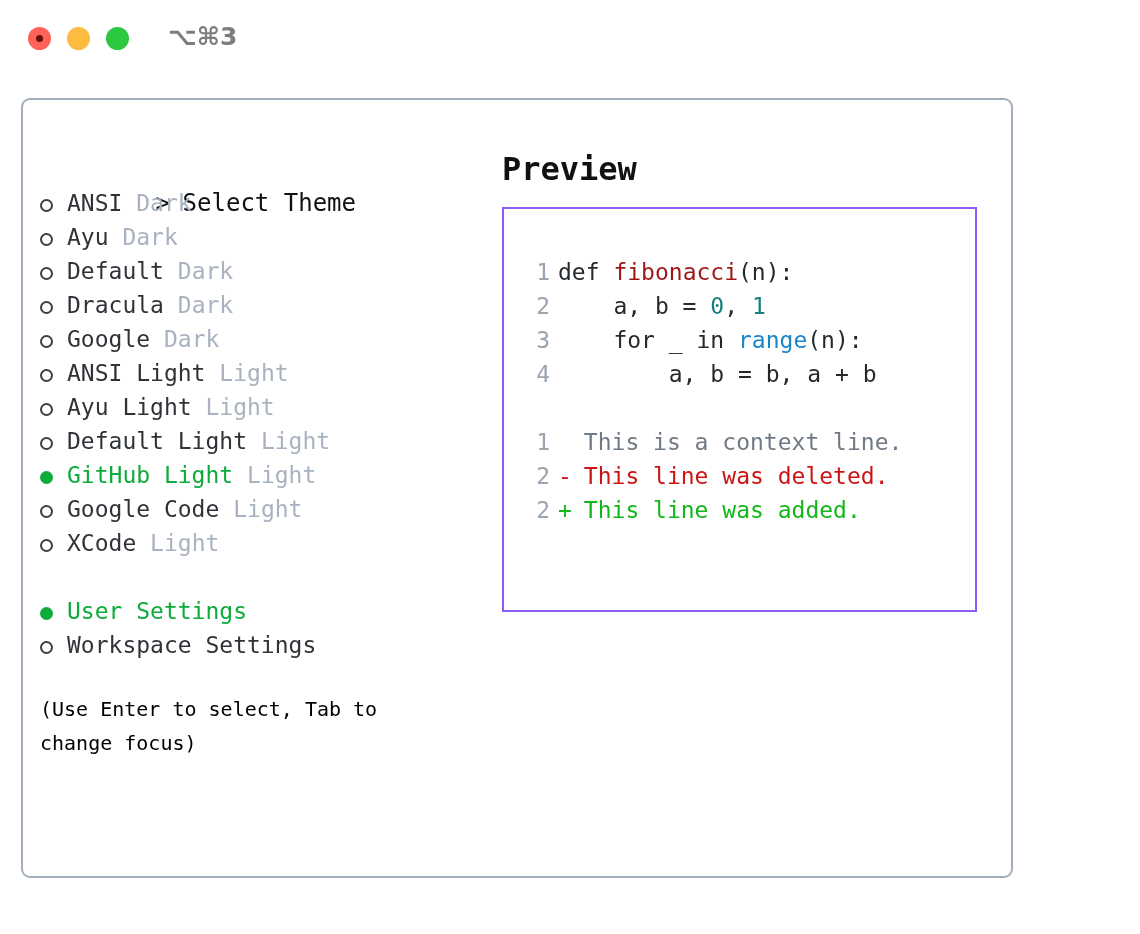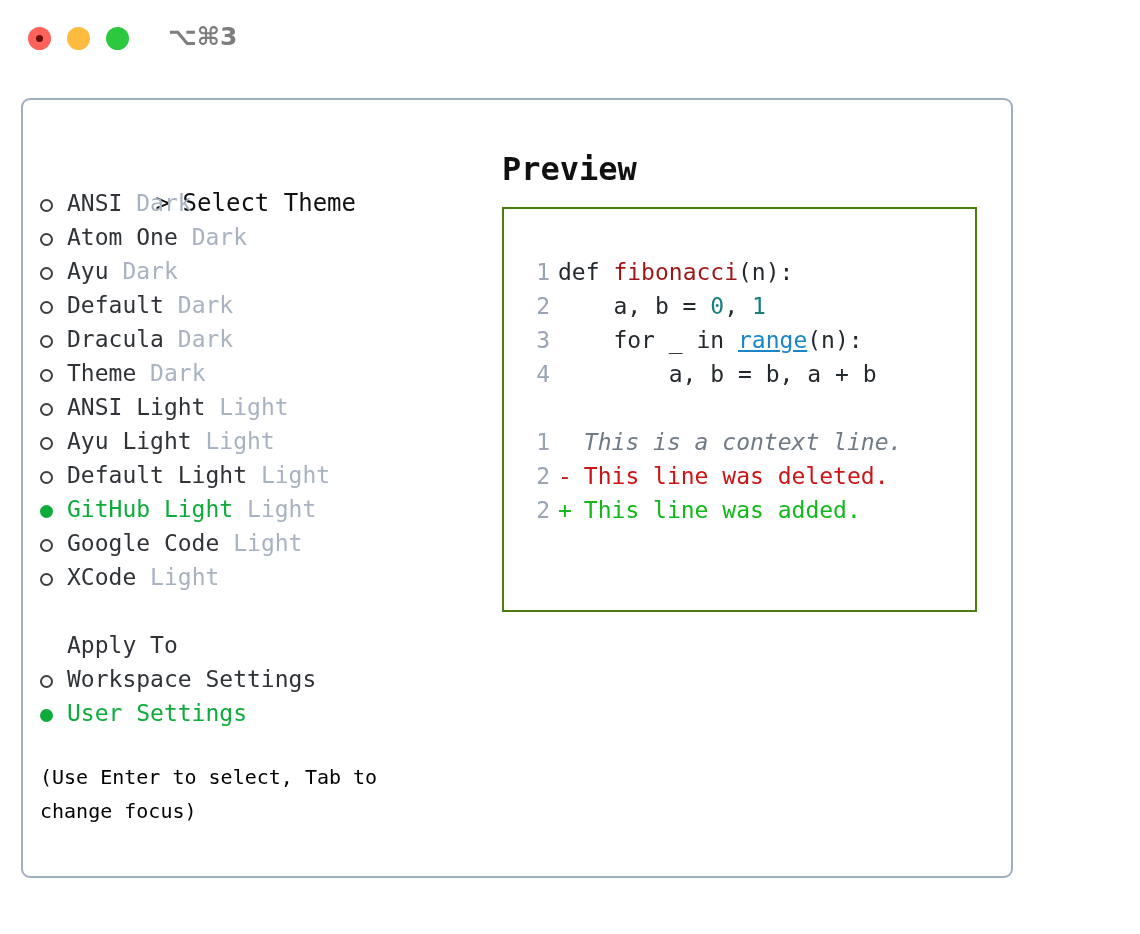--- a/index.html
+++ b/index.html
@@ -162,21 +162,21 @@
     font-size: 32px;
     font-weight: bold;
     color: #111111;
     height: 34px;
     line-height: 34px;
   }
   #preview-box {
     margin-top: 21px;
     width: 475px;
     height: 405px;
-    border: 2px solid #4d7c0f;
+    border: 2px solid #8b5cf6;
     box-sizing: border-box;
     background: #ffffff;
     position: relative;
   }
   #code-area {
     position: absolute;
     left: 16px;
     top: 46px;
     right: 6px;
   }
@@ -190,24 +190,24 @@
   .lineno {
     display: inline-block;
     width: 30px;
     text-align: right;
     color: #9aa4b2;
     margin-right: 8px;
   }
   .kw       { color: #24292e; }
   .fn       { color: #9e1515; }
   .num      { color: #15807f; }
-  .builtin  { color: #1a85c7; text-decoration: underline; }
+  .builtin  { color: #1a85c7; }
   .plain    { color: #24292e; }
 
-  .diff-ctx  { color: #707a85; font-style: italic; }
+  .diff-ctx  { color: #707a85; }
   .diff-del  { color: #cc1414; }
   .diff-add  { color: #12b81a; }
   .diff-mark { display: inline-block; width: 12px; }
 </style>
 </head>
 <body>
 
 <div id="window">
 
   <div id="titlebar">
@@ -221,40 +221,38 @@
   <div id="panel">
 
     <div id="left-col">
 
       <div class="section-head">
         <span class="caret">&gt;</span><span>Select Theme</span>
       </div>
 
       <div id="theme-list">
           <div class="opt-row"><span class="marker"><span class="ring"></span></span><span class="opt-label">ANSI</span><span> </span><span class="opt-tag">Dark</span></div>
-          <div class="opt-row"><span class="marker"><span class="ring"></span></span><span class="opt-label">Atom One</span><span> </span><span class="opt-tag">Dark</span></div>
           <div class="opt-row"><span class="marker"><span class="ring"></span></span><span class="opt-label">Ayu</span><span> </span><span class="opt-tag">Dark</span></div>
           <div class="opt-row"><span class="marker"><span class="ring"></span></span><span class="opt-label">Default</span><span> </span><span class="opt-tag">Dark</span></div>
           <div class="opt-row"><span class="marker"><span class="ring"></span></span><span class="opt-label">Dracula</span><span> </span><span class="opt-tag">Dark</span></div>
-          <div class="opt-row"><span class="marker"><span class="ring"></span></span><span class="opt-label">Theme</span><span> </span><span class="opt-tag">Dark</span></div>
+          <div class="opt-row"><span class="marker"><span class="ring"></span></span><span class="opt-label">Google</span><span> </span><span class="opt-tag">Dark</span></div>
           <div class="opt-row"><span class="marker"><span class="ring"></span></span><span class="opt-label">ANSI Light</span><span> </span><span class="opt-tag">Light</span></div>
           <div class="opt-row"><span class="marker"><span class="ring"></span></span><span class="opt-label">Ayu Light</span><span> </span><span class="opt-tag">Light</span></div>
           <div class="opt-row"><span class="marker"><span class="ring"></span></span><span class="opt-label">Default Light</span><span> </span><span class="opt-tag">Light</span></div>
           <div class="opt-row selected"><span class="marker"><span class="dot"></span></span><span class="opt-label">GitHub Light</span><span> </span><span class="opt-tag">Light</span></div>
           <div class="opt-row"><span class="marker"><span class="ring"></span></span><span class="opt-label">Google Code</span><span> </span><span class="opt-tag">Light</span></div>
           <div class="opt-row"><span class="marker"><span class="ring"></span></span><span class="opt-label">XCode</span><span> </span><span class="opt-tag">Light</span></div>
         </div>
 
       <div class="spacer-34"></div>
 
-      <div id="applyto-head">Apply To</div>
 
       <div id="applyto-list">
+          <div class="opt-row selected"><span class="marker"><span class="dot"></span></span><span class="opt-label">User Settings</span></div>
           <div class="opt-row"><span class="marker"><span class="ring"></span></span><span class="opt-label">Workspace Settings</span></div>
-          <div class="opt-row selected"><span class="marker"><span class="dot"></span></span><span class="opt-label">User Settings</span></div>
         </div>
 
       <div class="spacer-30"></div>
 
       <div id="hint">(Use Enter to select, Tab to change focus)</div>
     </div>
 
     <div id="right-col">
       <div id="preview-title">Preview</div>
 

